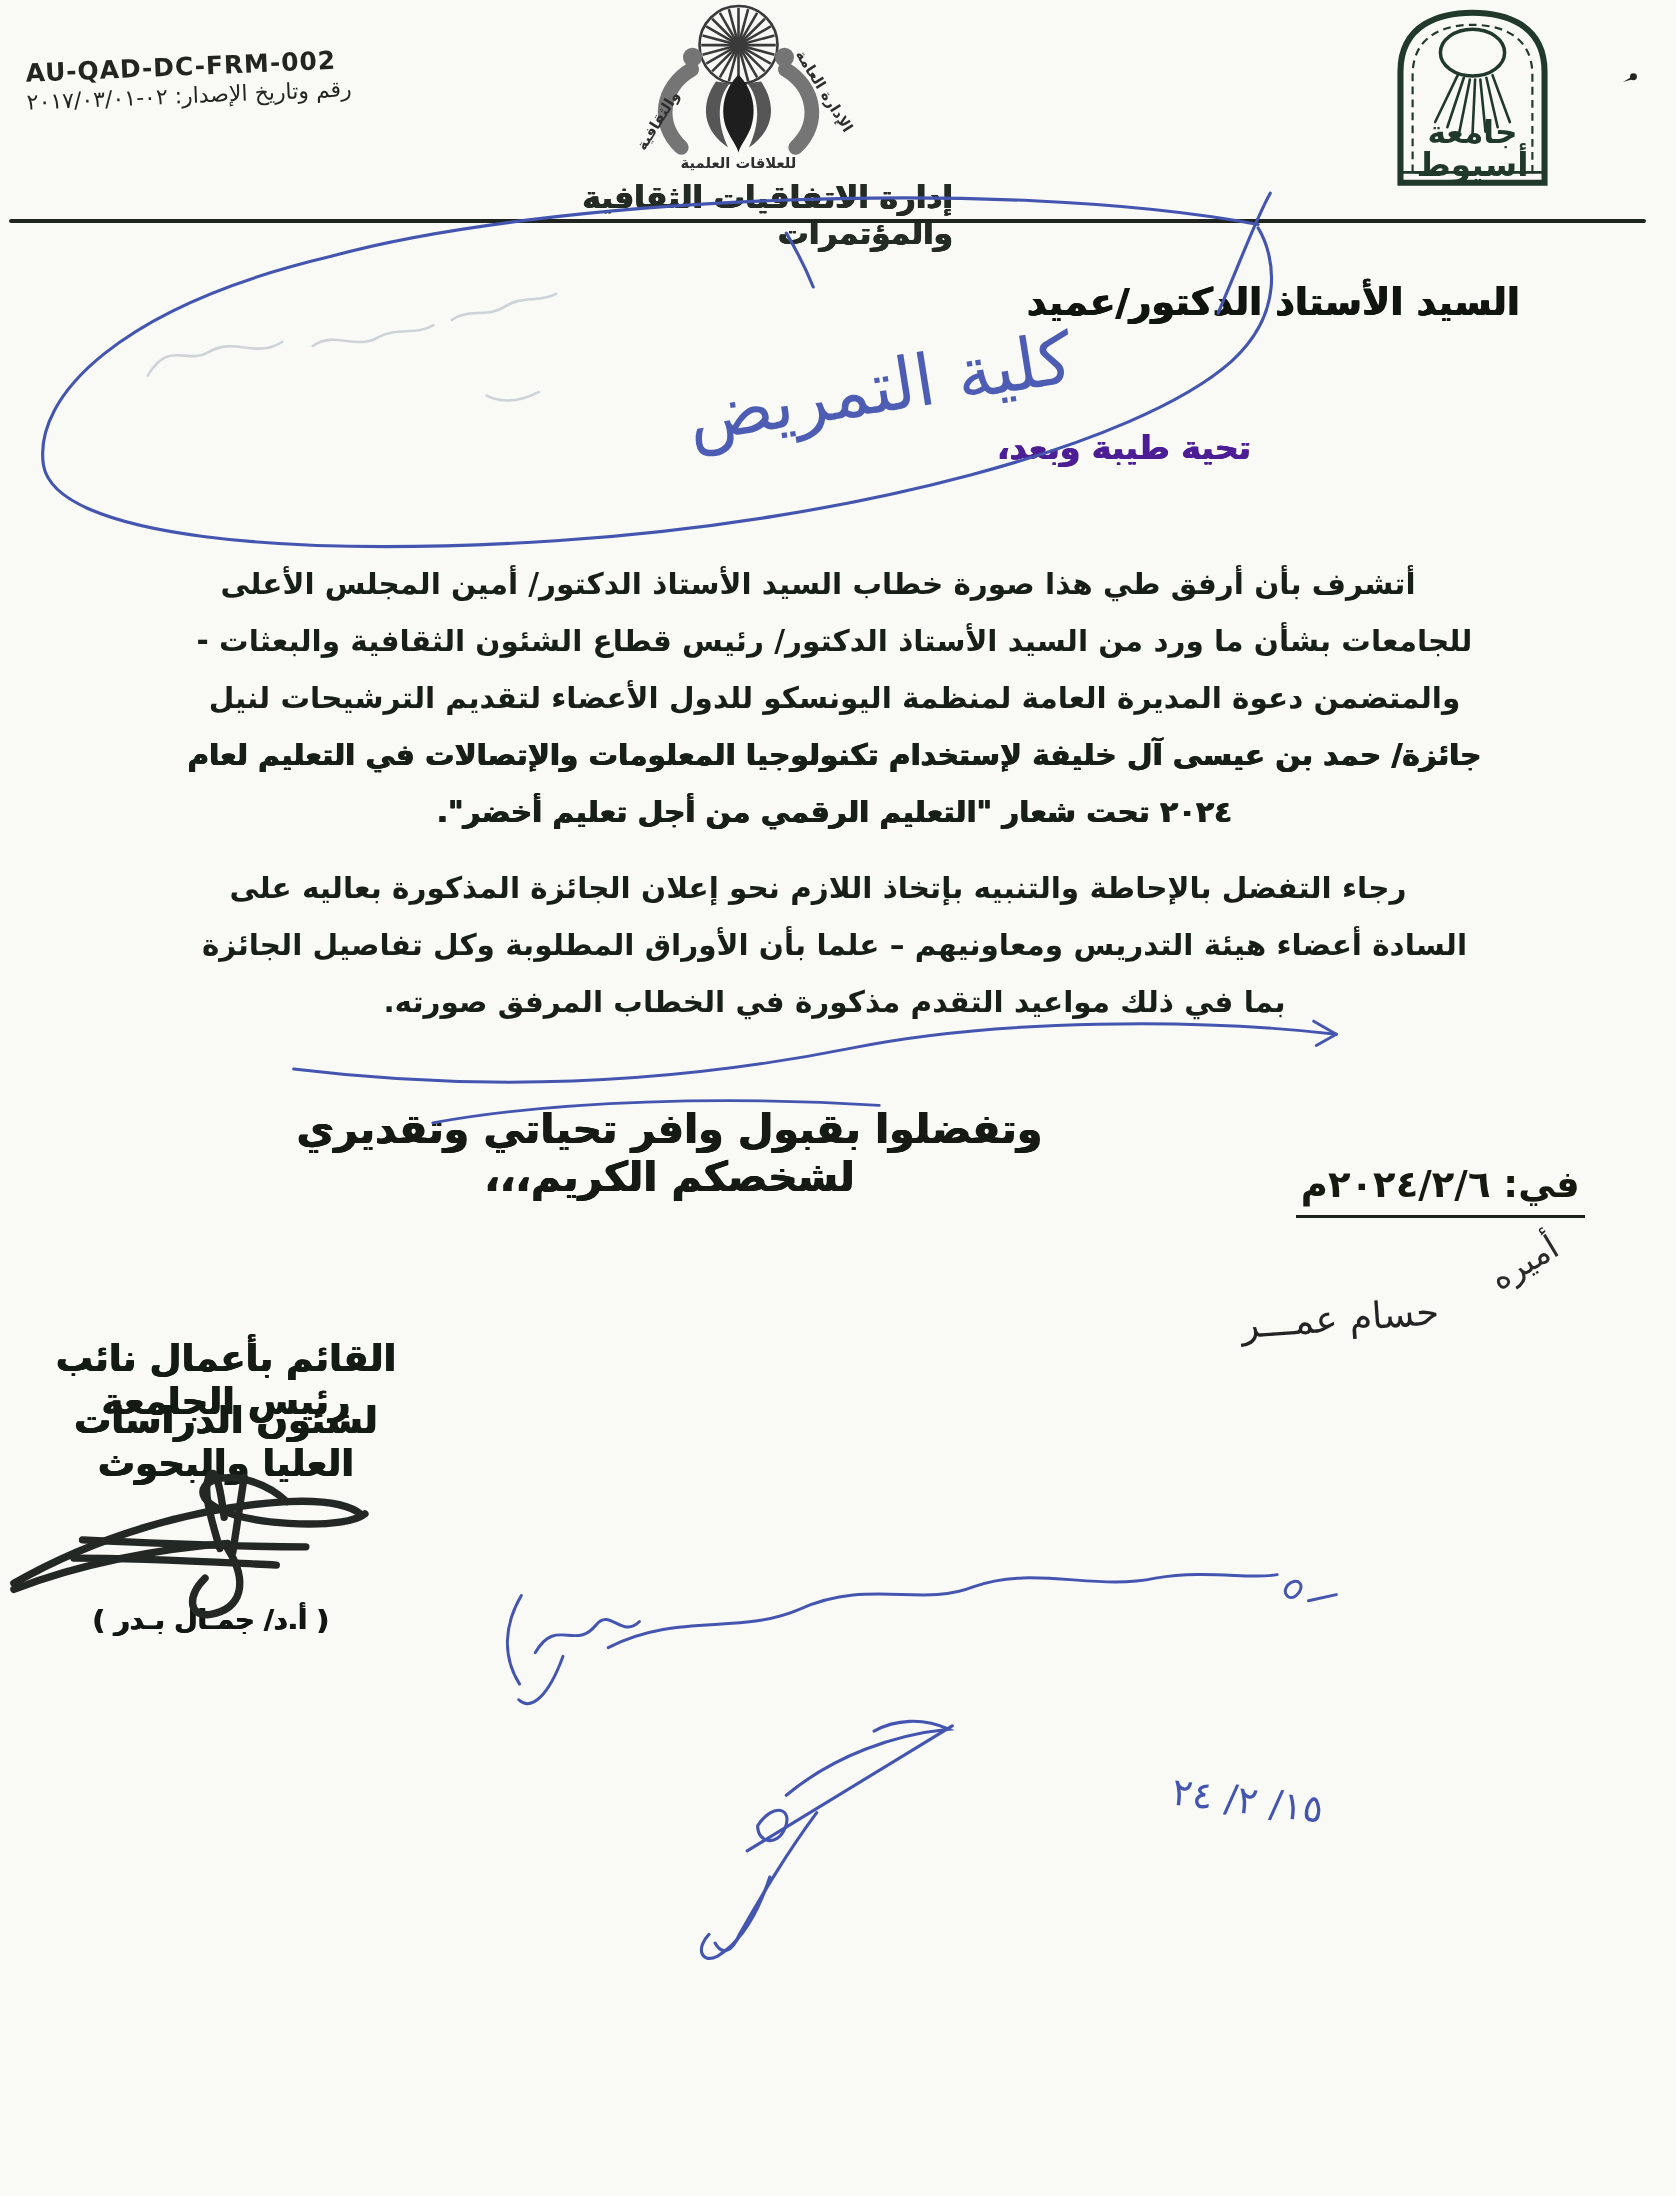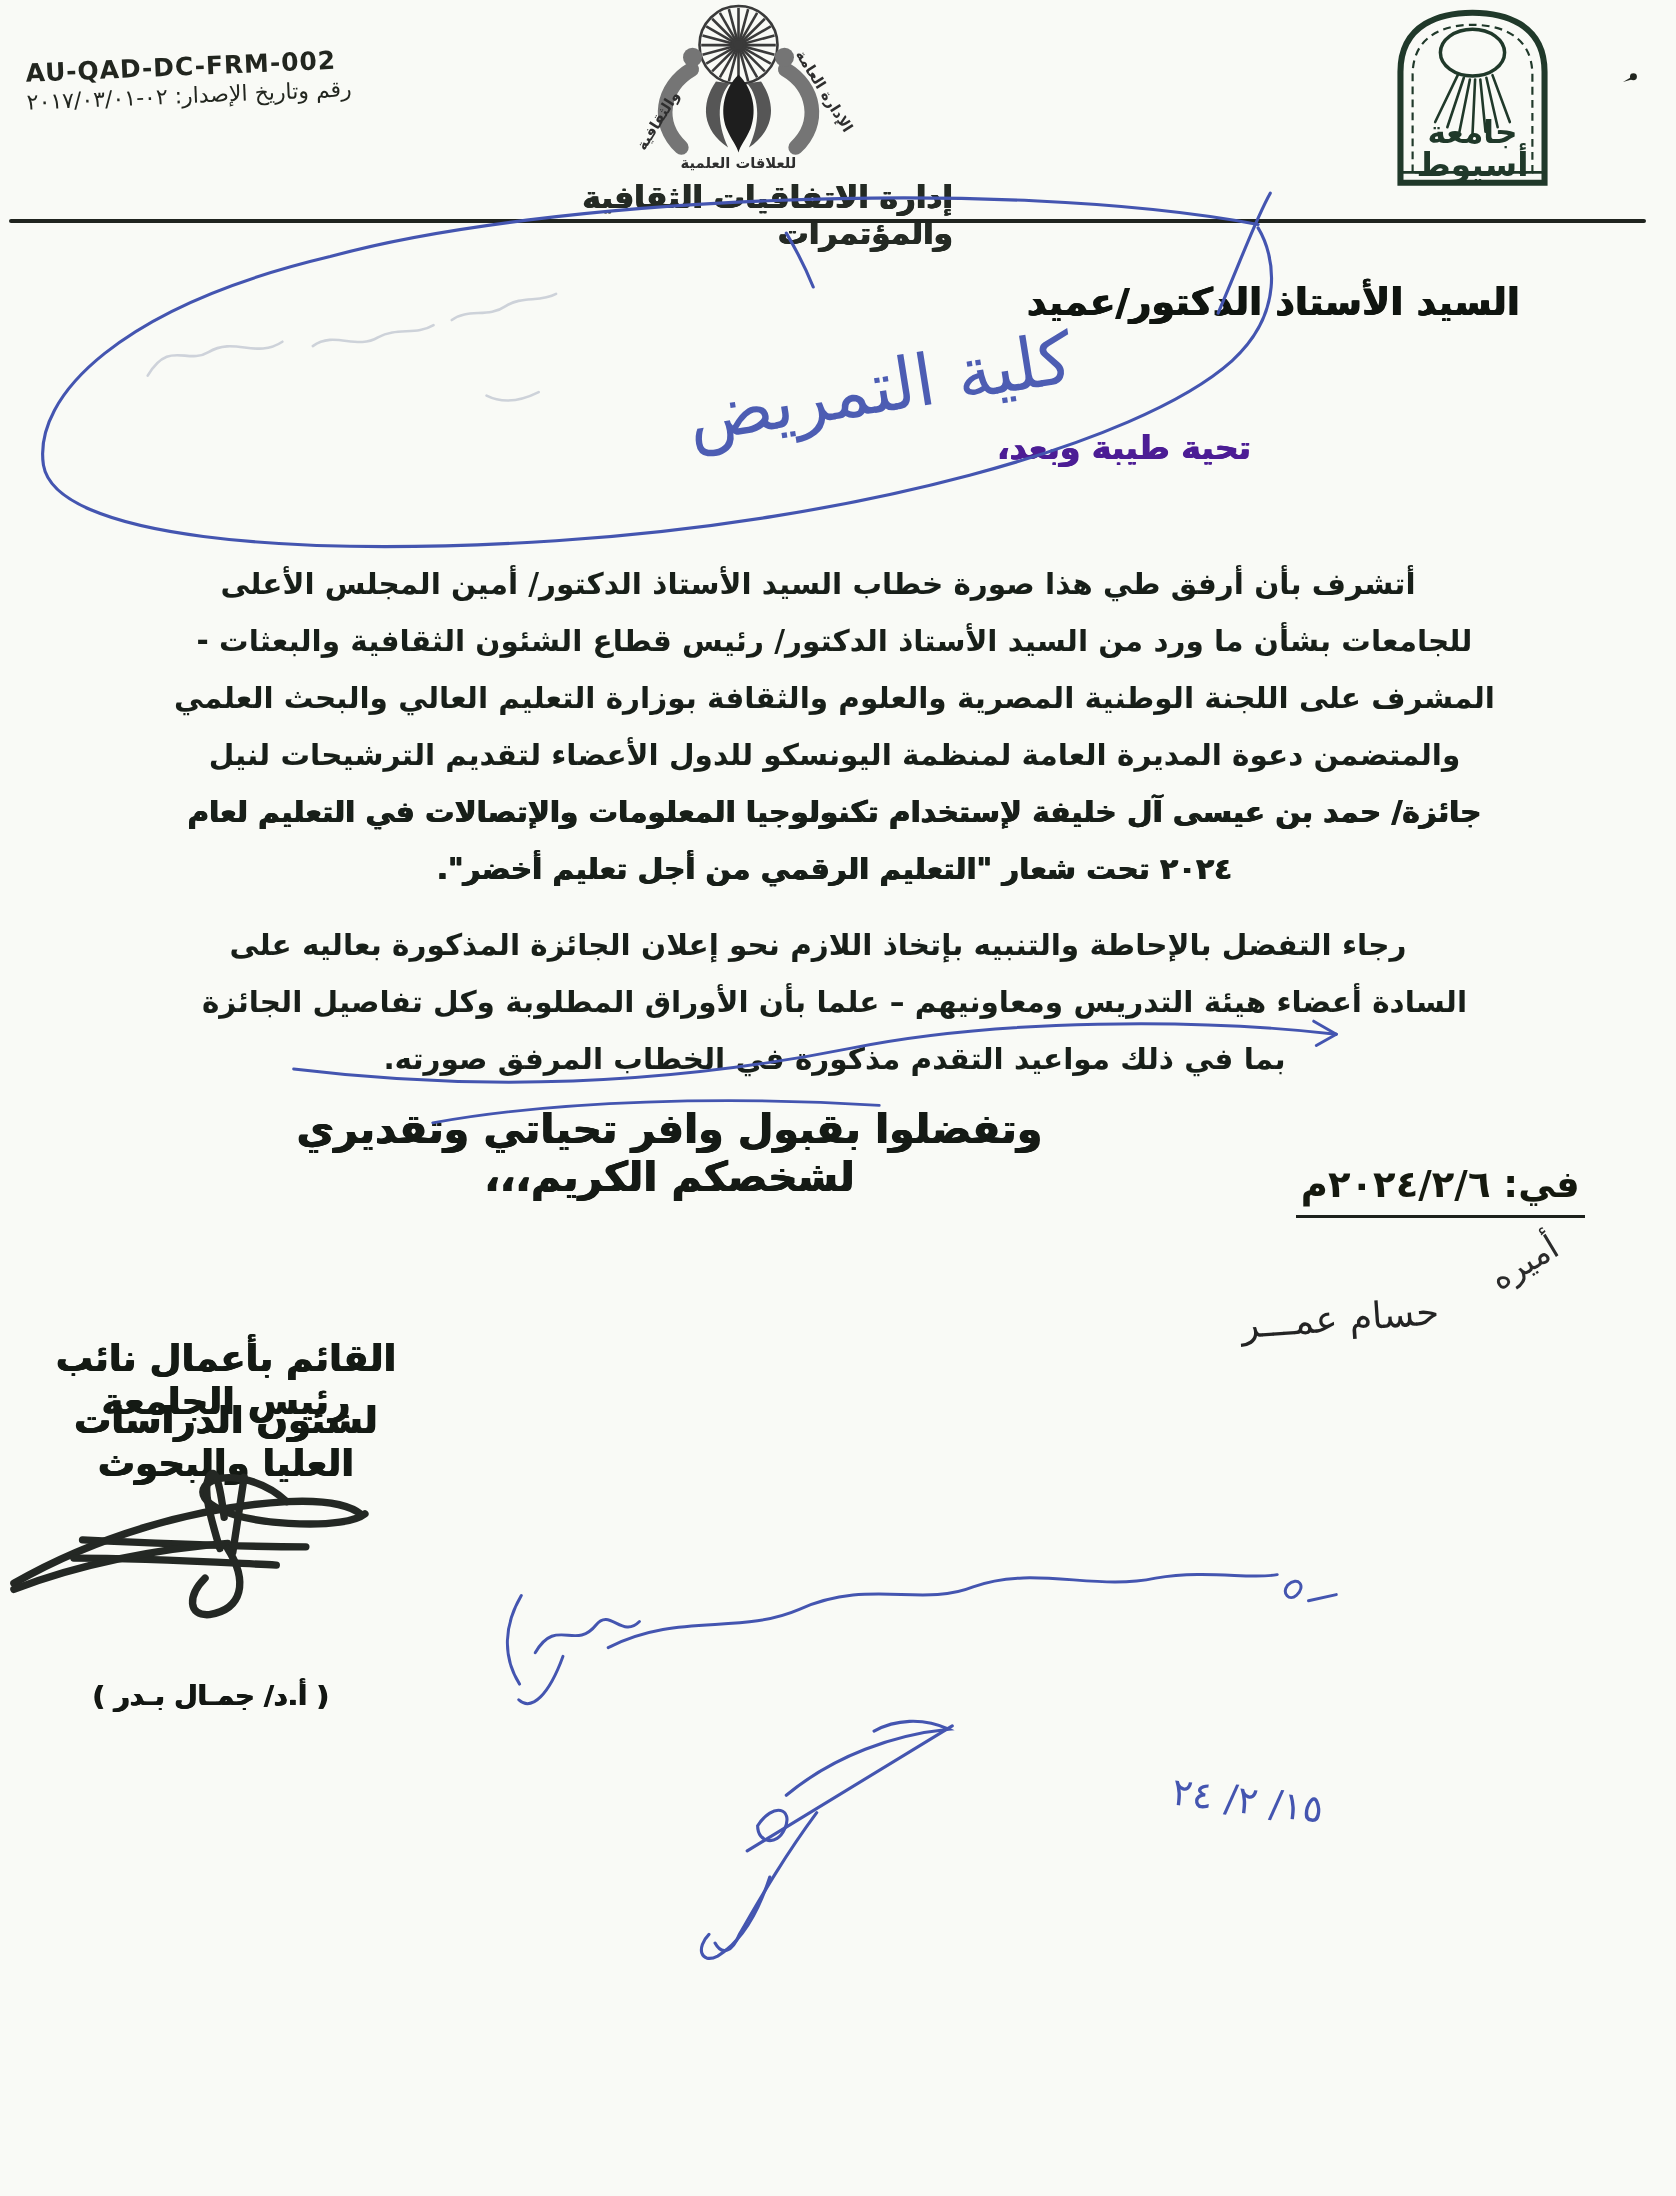--- a/index.html
+++ b/index.html
@@ -29,21 +29,21 @@
   .body-block{left:21px;top:556px;width:1627px;text-align:center;font-size:29.5px;font-weight:bold;color:#181f19;}
   .body-block .bline{height:57px;line-height:57px;white-space:nowrap;}
   .body-block .indent{padding-left:0;padding-right:33px;}
   .body-block .pgap{margin-top:19px;}
   .closing-line{left:209px;top:1105px;width:921px;text-align:center;font-size:41px;font-weight:bold;color:#151a15;}
   .date-line{right:91px;top:1163px;font-size:37px;font-weight:bold;color:#15190f;border-bottom:3.5px solid #1d211c;padding:0 5.2px 8.7px 5.2px;}
   
   .sig-title{left:26px;width:400px;text-align:center;font-size:37px;font-weight:bold;color:#141a14;}
   .sig-title.l1{top:1337px;}
   .sig-title.l2{top:1399px;}
-  .sig-name{left:103px;top:1680px;width:226px;text-align:center;font-size:27px;font-weight:bold;white-space:nowrap;color:#131713;}
+  .sig-name{left:103px;top:1604px;width:226px;text-align:center;font-size:27px;font-weight:bold;white-space:nowrap;color:#131713;}
   
   .hw-recipient{left:685px;top:346px;font-size:71px;color:#4455b0;transform:rotate(-9deg);letter-spacing:-1.7px;white-space:nowrap;opacity:.95;}
   .hw-initials{left:1488px;top:1243px;font-size:33px;color:#2b2b2b;transform:rotate(-31deg);white-space:nowrap;}
   .hw-clerk{left:1241px;top:1297px;font-size:37px;color:#242424;transform:rotate(-4deg);white-space:nowrap;}
   .hw-stampdate{left:786px;top:1755px;width:539px;font-size:38px;color:#4455b0;transform:rotate(7deg);text-align:right;direction:rtl;white-space:nowrap;letter-spacing:5.2px;}
   .ink-layer{left:0;top:0;width:1676px;height:2197px;pointer-events:none;}
 </style>
 </head>
 <body>
 
@@ -123,21 +123,20 @@
 
   <div class="abs recipient-line rtl heavy">السيد الأستاذ الدكتور/عميد</div>
 
   <div class="abs hw-recipient rtl">كلية التمريض</div>
 
   <div class="abs greeting-line rtl heavy">تحية طيبة وبعد،</div>
 
   <div class="abs body-block rtl">
     <div class="bline indent">أتشرف بأن أرفق طي هذا صورة خطاب السيد الأستاذ الدكتور/ أمين المجلس الأعلى</div>
     <div class="bline">للجامعات بشأن ما ورد من السيد الأستاذ الدكتور/ رئيس قطاع الشئون الثقافية والبعثات -</div>
-    <div class="bline">المشرف على اللجنة الوطنية المصرية والعلوم والثقافة بوزارة التعليم العالي والبحث العلمي</div>
     <div class="bline">والمتضمن دعوة المديرة العامة لمنظمة اليونسكو للدول الأعضاء لتقديم الترشيحات لنيل</div>
     <div class="bline heavy">جائزة/ حمد بن عيسى آل خليفة لإستخدام تكنولوجيا المعلومات والإتصالات في التعليم لعام</div>
     <div class="bline heavy">٢٠٢٤ تحت شعار "التعليم الرقمي من أجل تعليم أخضر".</div>
     <div class="bline indent pgap">رجاء التفضل بالإحاطة والتنبيه بإتخاذ اللازم نحو إعلان الجائزة المذكورة بعاليه على</div>
     <div class="bline">السادة أعضاء هيئة التدريس ومعاونيهم – علما بأن الأوراق المطلوبة وكل تفاصيل الجائزة</div>
     <div class="bline">بما في ذلك مواعيد التقدم مذكورة في الخطاب المرفق صورته.</div>
   </div>
 
   <div class="abs closing-line rtl heavy">وتفضلوا بقبول وافر تحياتي وتقديري لشخصكم الكريم،،،</div>
 

